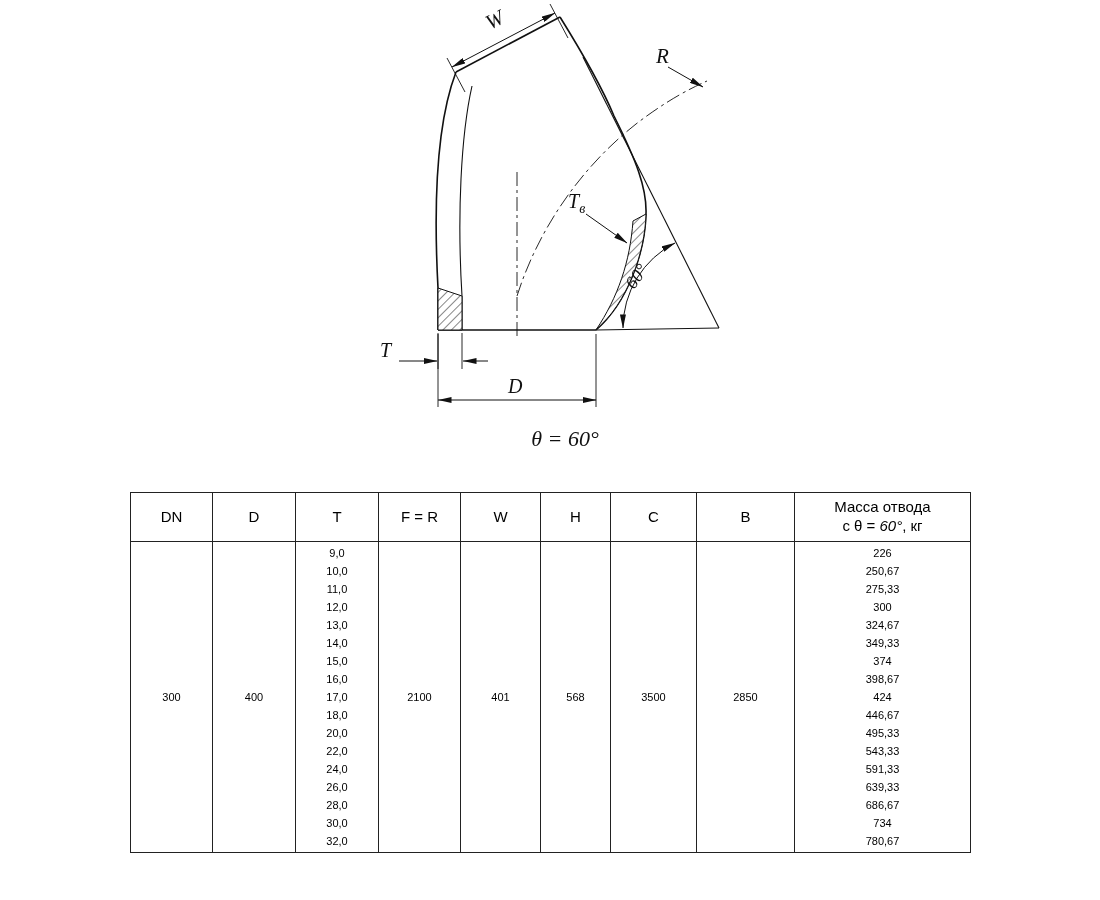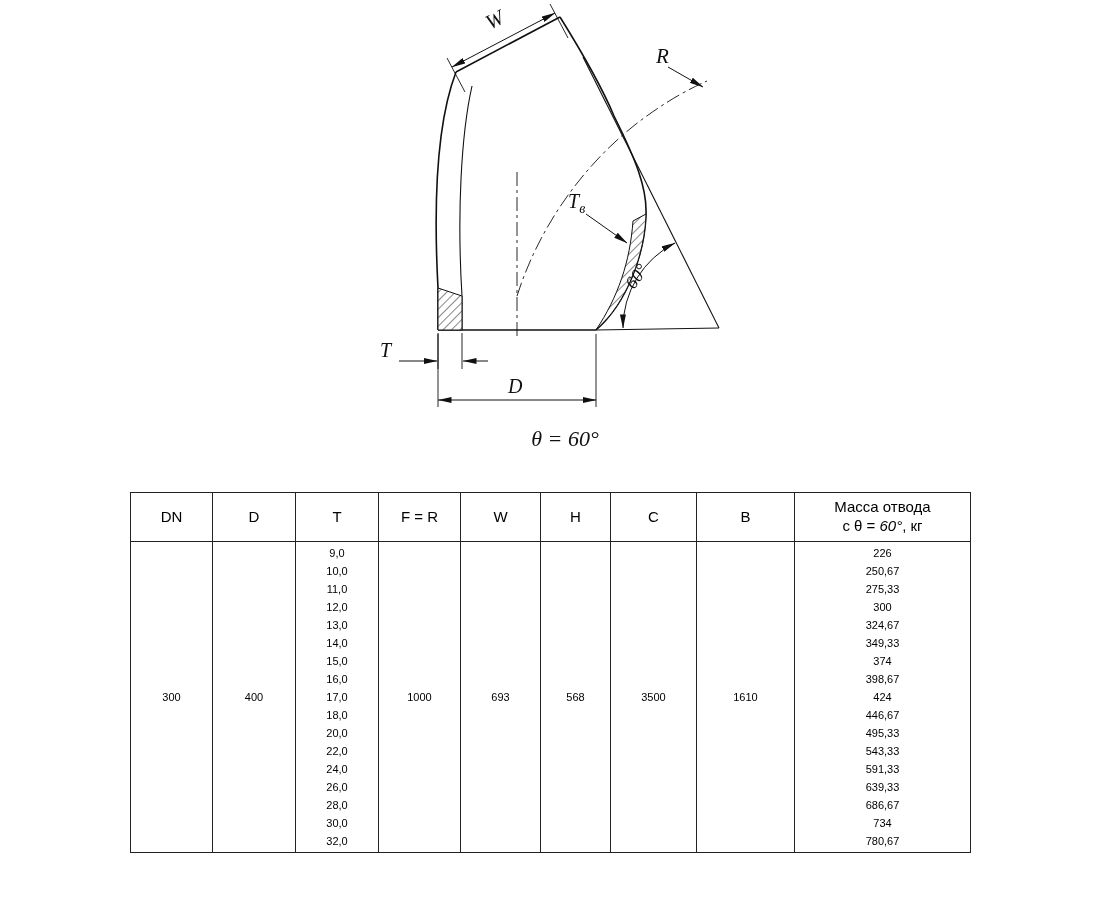--- a/index.html
+++ b/index.html
@@ -165,25 +165,25 @@
 16,0
 17,0
 18,0
 20,0
 22,0
 24,0
 26,0
 28,0
 30,0
 32,0</td>
-        <td>1000</td>
-        <td>693</td>
+        <td>2100</td>
+        <td>401</td>
         <td>568</td>
         <td>3500</td>
-        <td>1610</td>
+        <td>2850</td>
         <td class="lines">226
 250,67
 275,33
 300
 324,67
 349,33
 374
 398,67
 424
 446,67

